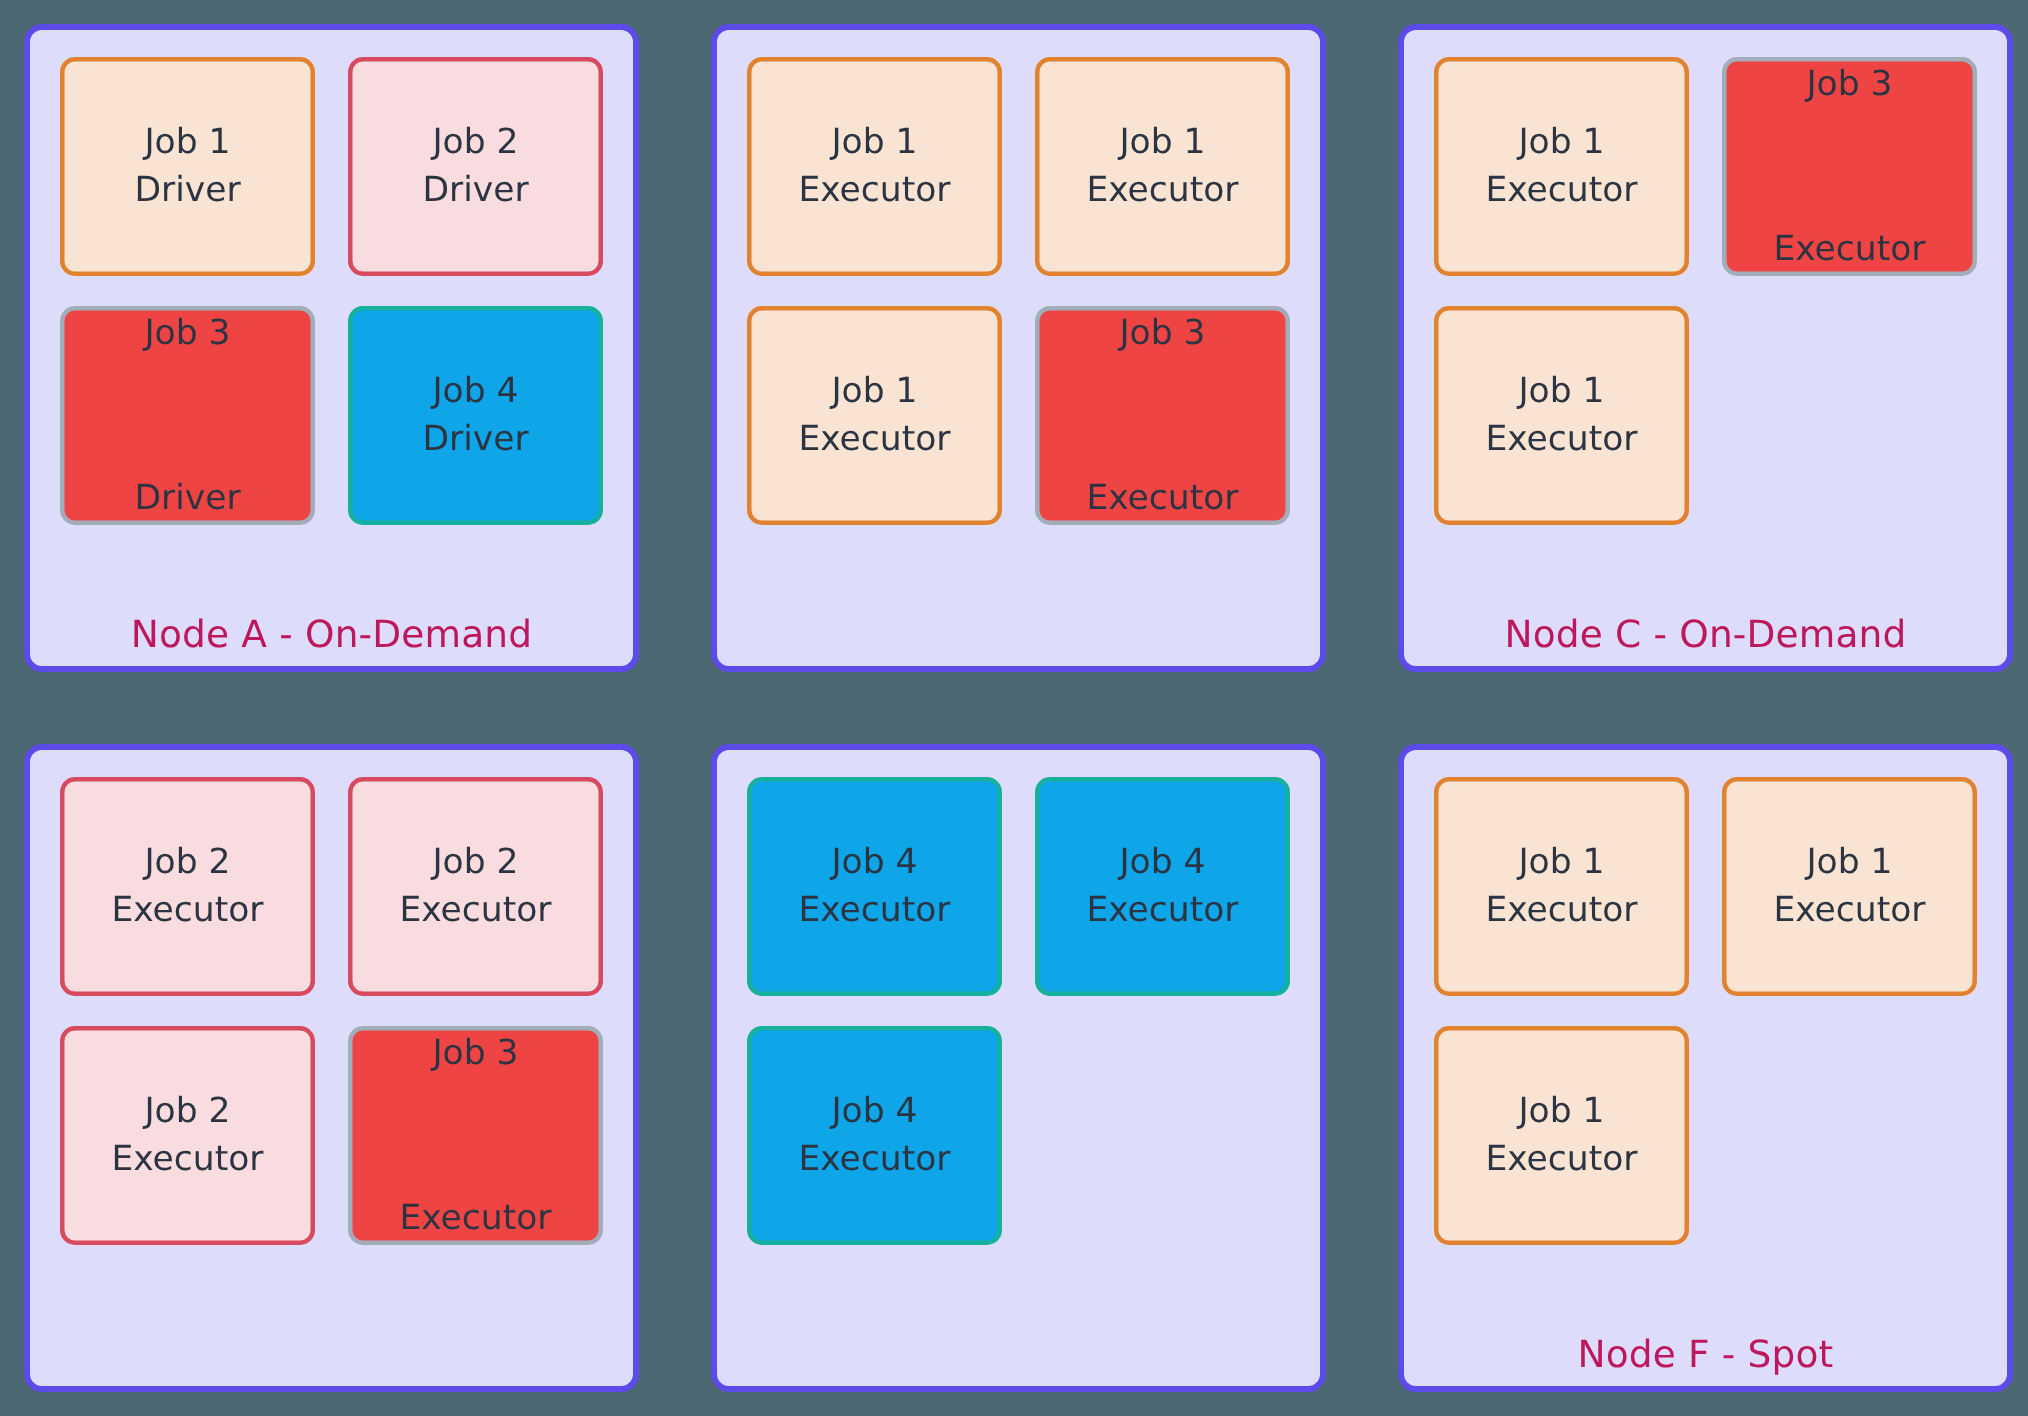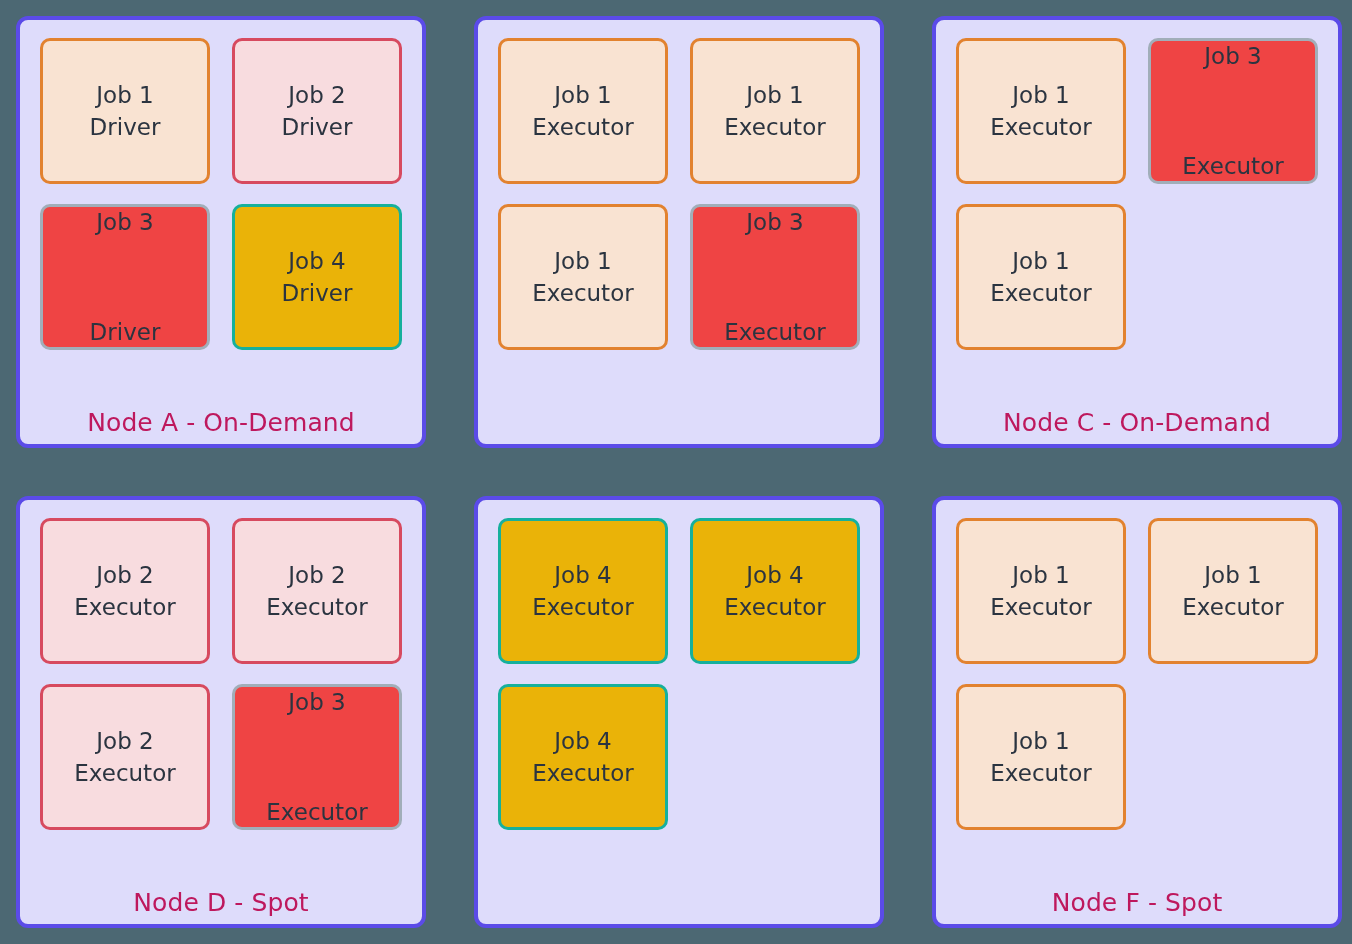--- a/index.html
+++ b/index.html
@@ -80,21 +80,21 @@
     color: #be185d;
     font-size: 25px;
     line-height: 1.2;
     letter-spacing: 0.1px;
   }
 
   
   .theme-orange { background: #f9e3d2; border-color: #e2822f; }
   .theme-red    { background: #f8dcdf; border-color: #d74a5f; }
   .theme-gray   { background: #ef4444; border-color: #a1aeb9; justify-content: space-between; }
-  .theme-teal   { background: #eab308; border-color: #16b09c; }
+  .theme-teal   { background: #0ea5e9; border-color: #16b09c; }
 </style>
 </head>
 <body>
 
 <div id="cluster-grid">
     <div class="node-panel">
       <div class="slot-grid">
         <div class="job-box theme-orange">
           <span class="job-line">Job 1</span>
           <span class="job-line">Driver</span>
@@ -164,21 +164,20 @@
         </div>
         <div class="job-box theme-red">
           <span class="job-line">Job 2</span>
           <span class="job-line">Executor</span>
         </div>
         <div class="job-box theme-gray">
           <span class="job-line">Job 3</span>
           <span class="job-line">Executor</span>
         </div>
       </div>
-      <div class="node-label">Node D - Spot</div>
     </div>
     <div class="node-panel">
       <div class="slot-grid">
         <div class="job-box theme-teal">
           <span class="job-line">Job 4</span>
           <span class="job-line">Executor</span>
         </div>
         <div class="job-box theme-teal">
           <span class="job-line">Job 4</span>
           <span class="job-line">Executor</span>

